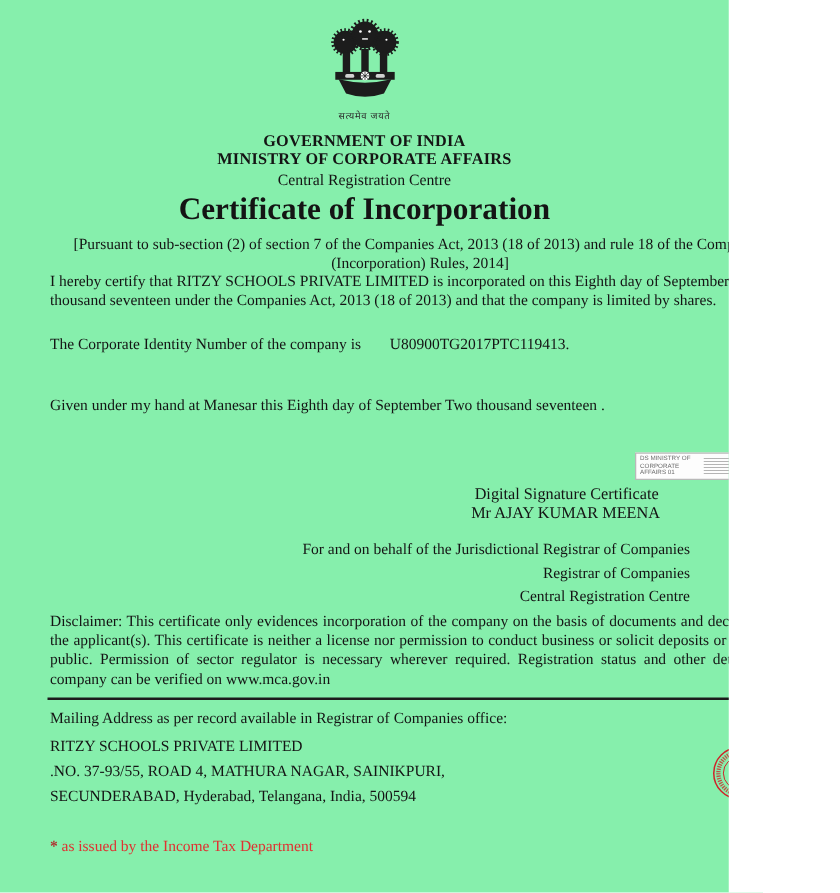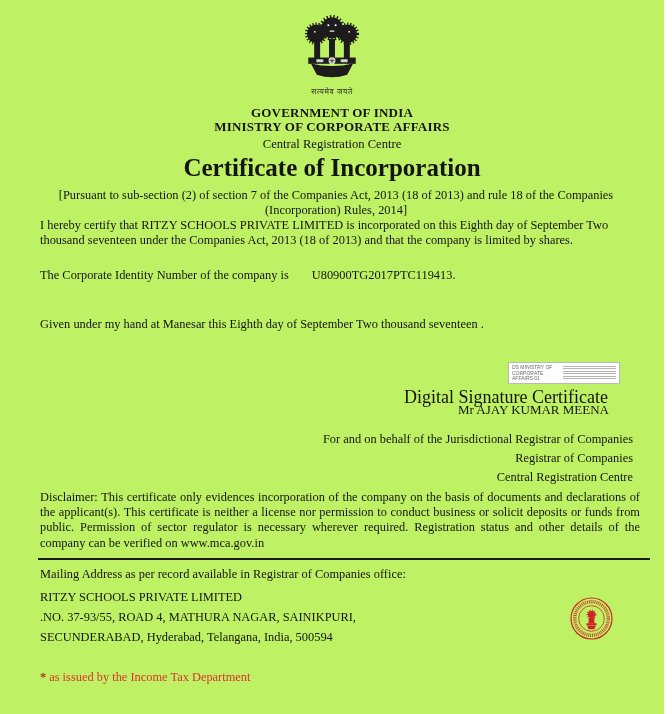--- a/index.html
+++ b/index.html
@@ -1,21 +1,21 @@
 <!DOCTYPE html>
 <html><head>
 <meta charset="utf-8">
 <style>
   * { margin: 0; padding: 0; box-sizing: border-box; }
   html, body { background: #ffffff; }
   .page {
     position: relative;
-    width: 664px;
+    width: 583px;
     height: 714px;
-    background: #bef264;
+    background: #86efac;
     font-family: "Liberation Serif", "DejaVu Serif", serif;
     color: #141414;
     overflow: hidden;
   }
   .abs { position: absolute; }
   .center { left: 0; right: 0; text-align: center; }
   .body-text { font-size: 12.4px; line-height: 15.2px; }
   .bold { font-weight: bold; }
 
   
@@ -46,21 +46,21 @@
     width: 52px; padding: 2px 1px 1px 3px;
     font-family: "Liberation Sans", sans-serif;
     font-size: 5px; line-height: 5.5px; color: #6a6a6a;
     overflow: hidden;
   }
   #ds-box-lines {
     flex: 1; margin: 3px 3px 3px 2px;
     background: repeating-linear-gradient(to bottom, #9c9c9c 0px, #9c9c9c 1px, transparent 1px, transparent 2.4px);
     opacity: 0.75;
   }
-  #dsc-label { top: 387px; right: 56px; text-align: right; font-size: 18px; }
+  #dsc-label { top: 387px; right: 56px; text-align: right; font-size: 13px; }
   #signatory { top: 402px; right: 55px; text-align: right; font-size: 13px; }
 
   #behalf-1 { top: 432px; right: 31px; text-align: right; }
   #behalf-2 { top: 451px; right: 31px; text-align: right; }
   #behalf-3 { top: 470px; right: 31px; text-align: right; }
 
   #disclaimer { top: 490px; left: 40px; width: 600px; text-align: justify; }
 
   #divider { top: 558px; left: 38px; width: 612px; height: 2px; background: #1c1c1c; }
 

